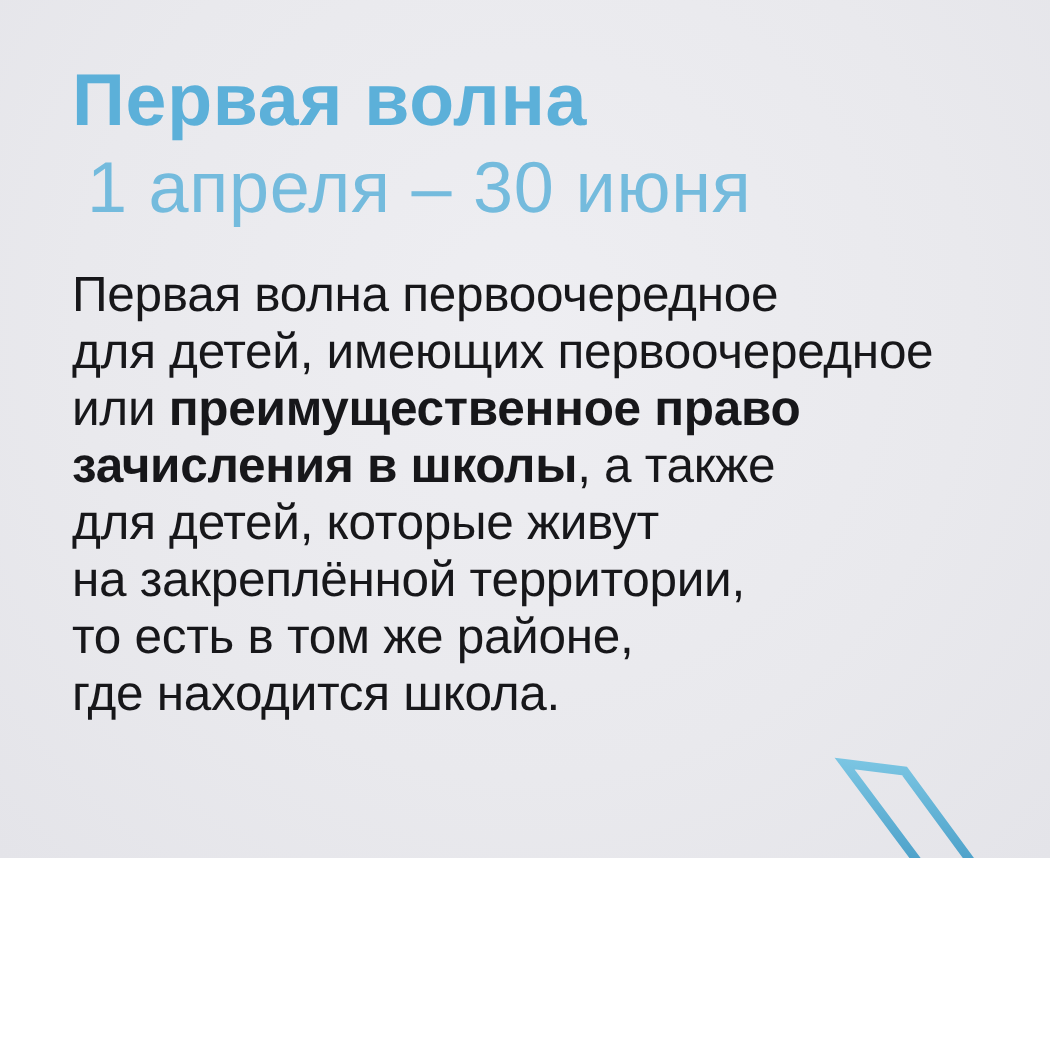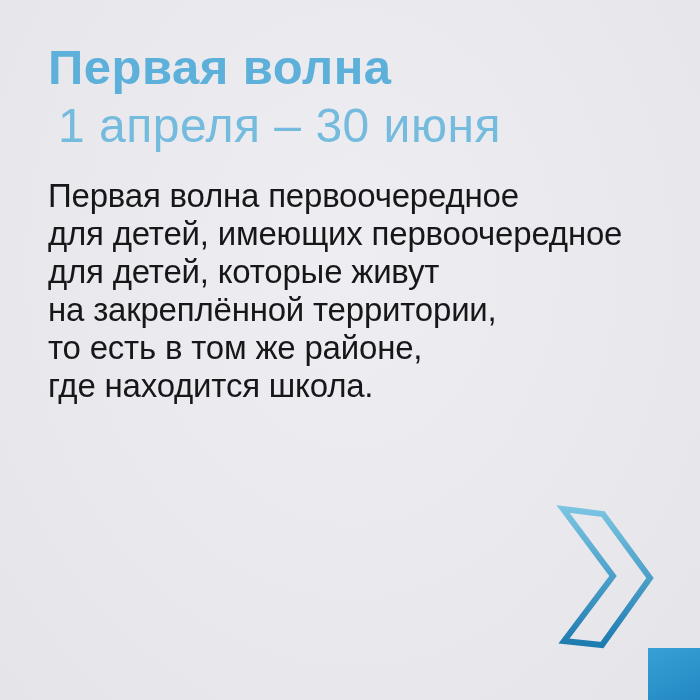--- a/index.html
+++ b/index.html
@@ -1,18 +1,18 @@
 <!DOCTYPE html>
 <html style="--background: #e9e9ed; --title: #5cb0d9; --subtitle: #74bbdd; --text: #17171a; --watermark: #b5b7c2; --chevron-top: #7cc6e3; --chevron-bottom: #1a79ae; --square-top: #38a0d6; --square-bottom: #2388c2;"><head>
 <meta charset="utf-8">
 <style>
   html,body{margin:0;padding:0;}
   .card{
     position:relative;
-    width:700px;height:700px;
+    width:700px;height:572px;
     overflow:hidden;
     background:radial-gradient(ellipse at 50% 38%, #eeeef2 0%, var(--background) 60%, #e4e4e9 100%);
     font-family:"Liberation Sans", sans-serif;
   }
   .title{
     position:absolute;left:48px;top:42px;margin:0;
     font-size:49px;font-weight:700;line-height:1.05;letter-spacing:.5px;
     color:var(--title);
   }
   .subtitle{
@@ -45,20 +45,22 @@
 <div class="card">
 
   <h1 class="title">Первая волна</h1>
 
   <h2 class="subtitle">1 апреля – 30 июня</h2>
 
   <div class="body-text">
       <div class="para">
         <div class="line"><span>Первая волна первоочередное</span></div>
         <div class="line"><span>для детей, имеющих первоочередное</span></div>
+        <div class="line"><span>или </span><span class="bold">преимущественное право</span></div>
+        <div class="line"><span class="bold">зачисления в школы</span><span>, а также</span></div>
         <div class="line"><span>для детей, которые живут</span></div>
         <div class="line"><span>на закреплённой территории,</span></div>
         <div class="line"><span>то есть в том же районе,</span></div>
         <div class="line"><span>где находится школа.</span></div>
       </div>
     </div>
 
   <svg class="chevron-svg" width="700" height="700" viewBox="0 0 700 700">
     <defs>
       <linearGradient id="chevGrad" gradientUnits="userSpaceOnUse" x1="606" y1="505" x2="606" y2="650">

